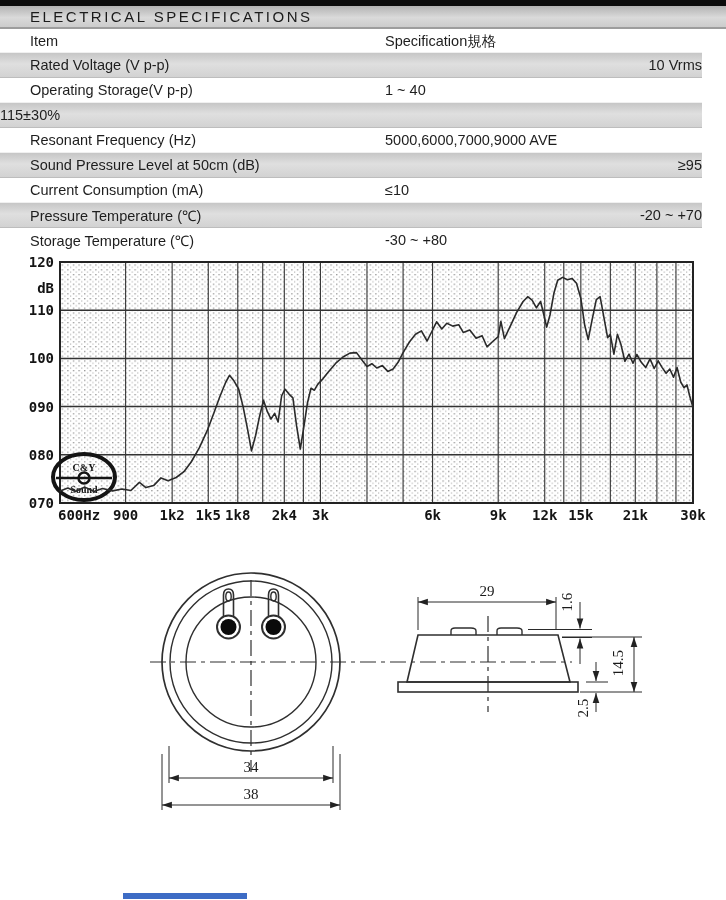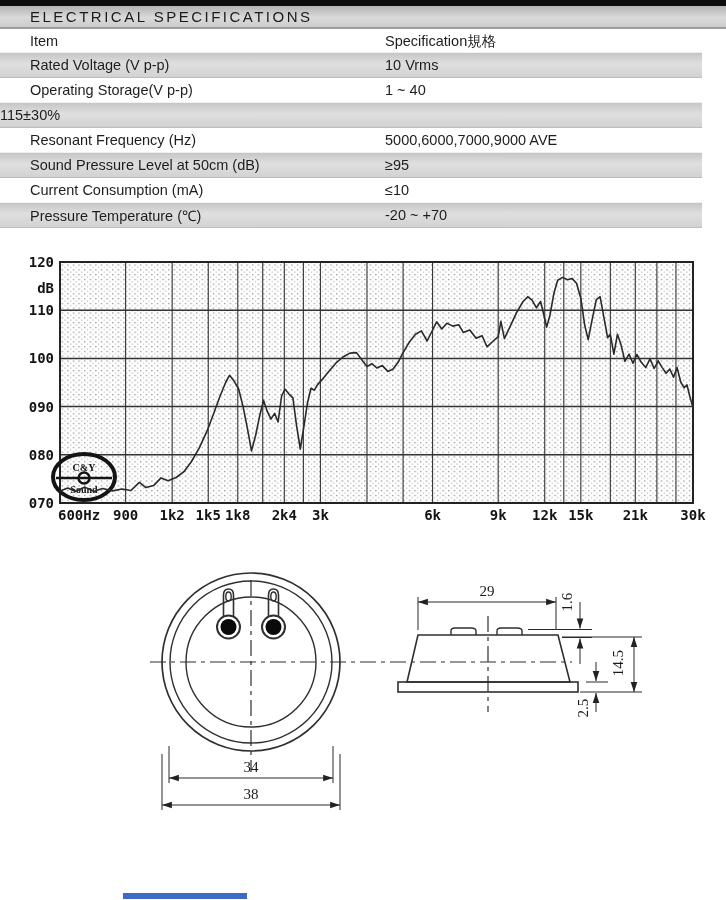--- a/index.html
+++ b/index.html
@@ -8,21 +8,21 @@
   .topbar{position:absolute;left:0;top:0;width:726px;height:6px;background:#0c0c0c;}
   .titleband{position:absolute;left:0;top:6px;width:726px;height:21px;
         background:linear-gradient(180deg,#b3b3b3,#dadada 55%,#cccccc);
         border-bottom:2px solid #9d9d9d;display:flex;align-items:center;}
   .title{font-size:15px;font-weight:normal;letter-spacing:2.5px;color:#1b1b1b;padding-left:30px;}
   .spec-table{position:absolute;left:0;top:30px;width:590px;}
   .srow{position:relative;height:24px;display:flex;align-items:center;
         font-size:14.5px;color:#1e1e1e;width:702px;}
   .srow.head{height:22px;}
   .srow.shaded{background:linear-gradient(180deg,#c6c6c6,#dfdfdf 45%,#d2d2d2);
-        border-top:1px solid #f0f0f0;border-bottom:1px solid #bdbdbd;}
+        border-top:1px solid #f0f0f0;border-bottom:1px solid #bdbdbd;justify-content:space-between;}
   .cell-item{padding-left:30px;width:355px;flex:none;}
   .cell-spec{flex:none;}
   svg{position:absolute;left:0;}
   #chart-svg{top:250px;}
   #draw-svg{top:550px;}
   .axlbl{font-family:"DejaVu Sans Mono",monospace;font-weight:bold;font-size:14px;fill:#141414;}
   .dimlbl{font-family:"Liberation Serif",serif;font-size:15px;fill:#1a1a1a;}
   .stamptxt{font-family:"Liberation Serif",serif;font-weight:bold;font-size:10px;fill:#151515;}
   .footer-accent{position:absolute;left:123px;top:893px;width:124px;height:6px;}
 </style>
@@ -61,20 +61,24 @@
       <span class="cell-item">Sound Pressure Level at 50cm (dB)</span>
       <span class="cell-spec">≥95</span>
     </div>
     <div class="srow">
       <span class="cell-item">Current Consumption (mA)</span>
       <span class="cell-spec">≤10</span>
     </div>
     <div class="srow shaded">
       <span class="cell-item">Pressure Temperature (℃)</span>
       <span class="cell-spec">-20 ~ +70</span>
+    </div>
+    <div class="srow">
+      <span class="cell-item">Storage Temperature (℃)</span>
+      <span class="cell-spec">-30 ~ +80</span>
     </div>
   </div>
 
   <svg id="chart-svg" width="726" height="290" viewBox="0 0 726 290">
     <defs>
       <pattern id="dotgrid" width="5.6" height="4.8" patternUnits="userSpaceOnUse">
         <rect x="0" y="0" width="1.4" height="1.3" fill="#9a9a9a"></rect>
         <rect x="2.8" y="2.4" width="1.2" height="1.1" fill="#b0b0b0"></rect>
       </pattern>
     </defs>

